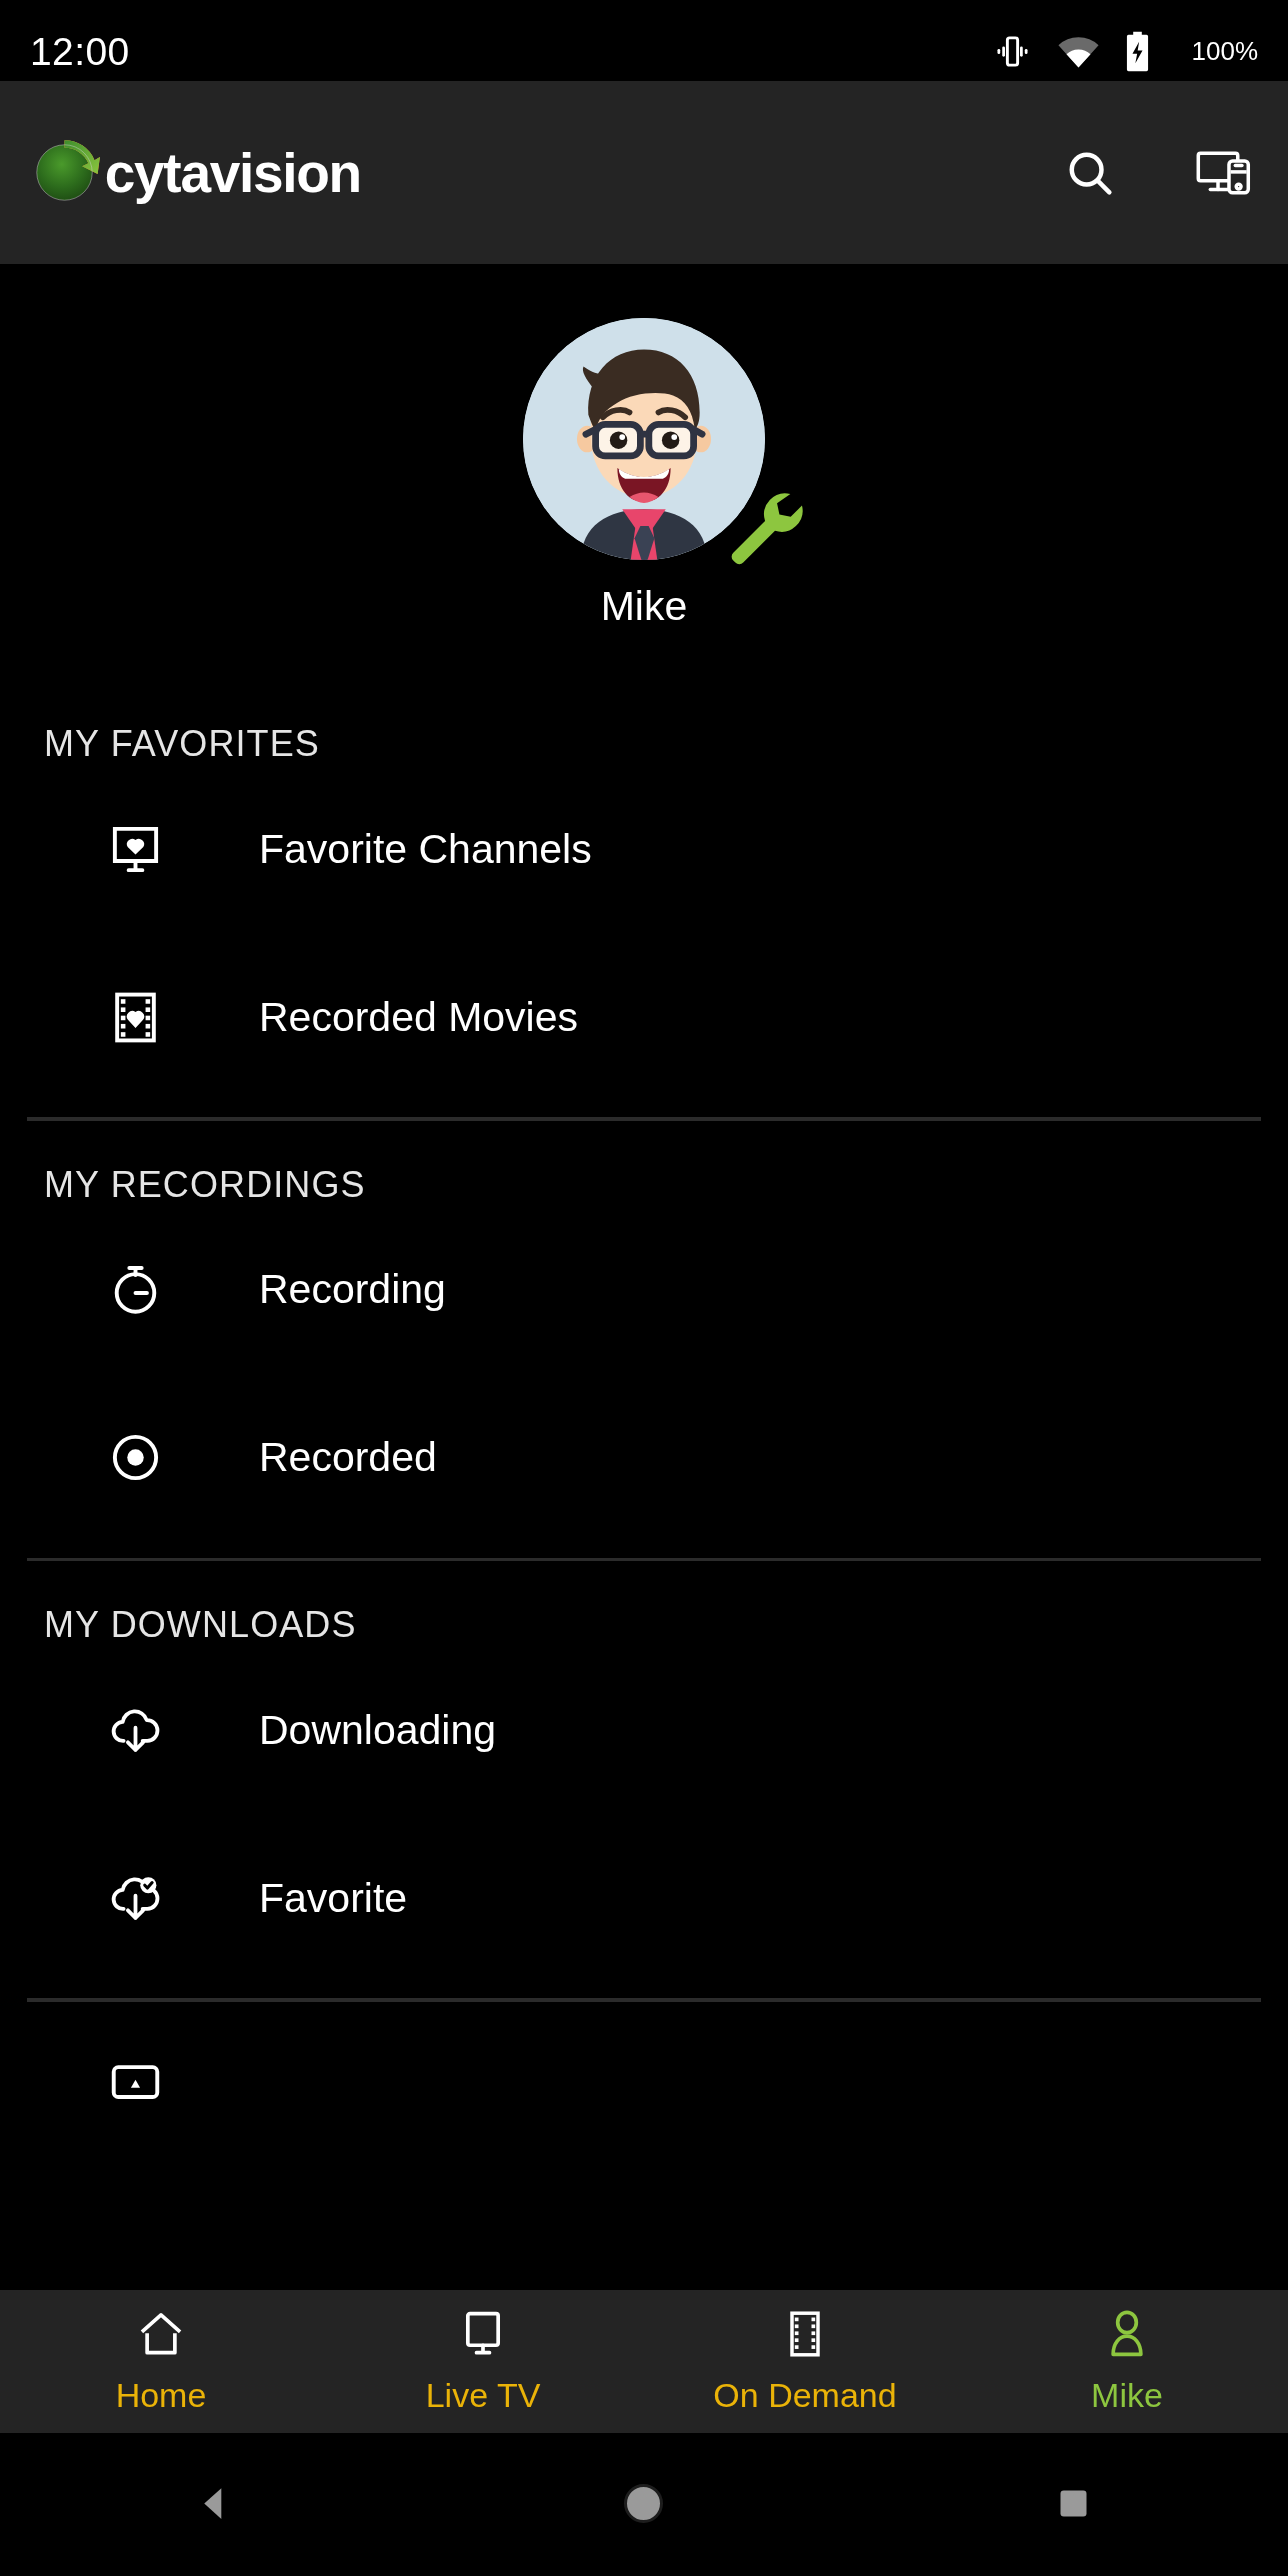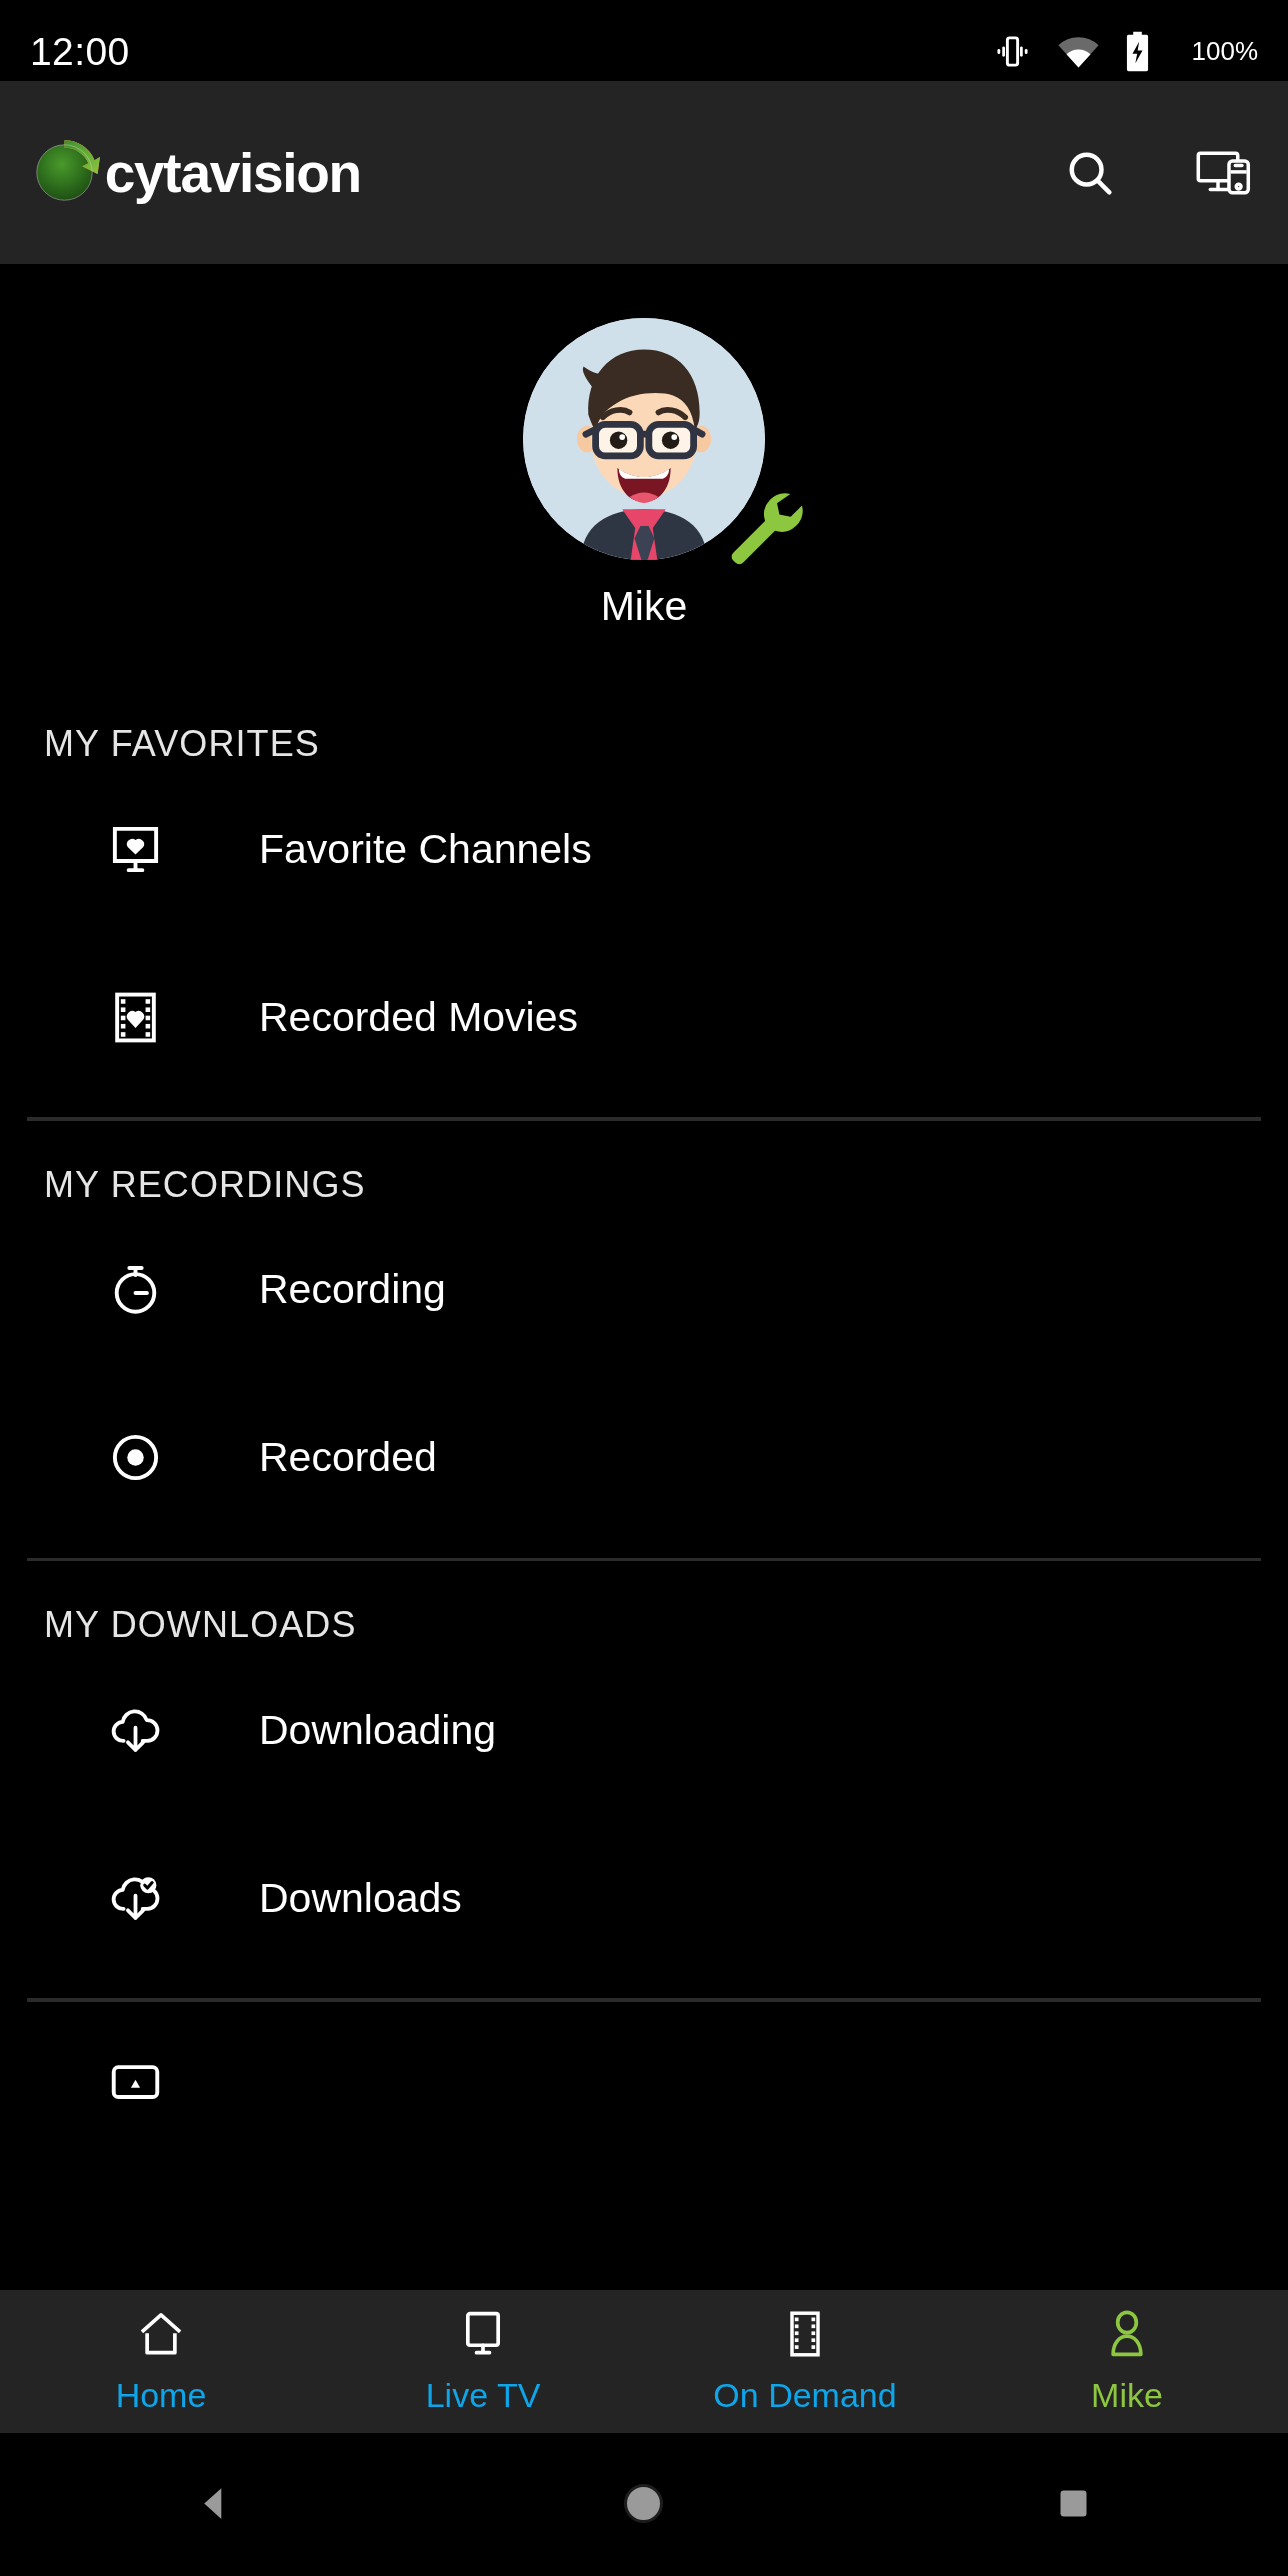--- a/index.html
+++ b/index.html
@@ -58,21 +58,21 @@
   .menu-label { font-size:41px; color:#fff; margin-left:89px; }
   .divider { height:3.6px; background:#2b2b2b; margin:16px 27px 0 27px; }
 
   
   .bottomnav {
     position:absolute; left:0; bottom:143px; width:1288px; height:143px;
     background:#242424; display:flex;
   }
   .nav-item {
     flex:1; display:flex; flex-direction:column; align-items:center;
-    justify-content:center; gap:12.5px; color:#0ea5e9;
+    justify-content:center; gap:12.5px; color:#eab308;
   }
   .nav-item.active { color:#8dc63f; }
   .nav-label { font-size:34px; }
 
   
   .androidnav {
     position:absolute; left:0; bottom:0; width:1288px; height:143px;
     background:#000; display:flex; align-items:center;
   }
   .android-btn { flex:1; display:flex; align-items:center; justify-content:center; }
@@ -282,21 +282,21 @@
 
     <div class="menu-item">
       <span class="menu-icon">
         <svg width="57" height="57" viewBox="0 0 24 24" fill="none" stroke="#fff" stroke-width="1.6" stroke-linecap="round" stroke-linejoin="round">
           <path d="M7 16.4a4 4 0 0 1-.4-8A5.2 5.2 0 0 1 16.7 7.6 3.9 3.9 0 0 1 17 16.4h-2"></path>
           <path d="M12 10.8v9.4M8.8 17l3.2 3.2 3.2-3.2"></path>
           <circle cx="17.4" cy="6.4" r="3.4" fill="#fff" stroke="none"></circle>
           <path d="m15.9 6.4 1.1 1.2 2-2.3" stroke="#000" stroke-width="1.3"></path>
         </svg>
       </span>
-      <span class="menu-label">Downloads</span>
+      <span class="menu-label">Favorite</span>
     </div>
 
     <div class="divider"></div>
 
     <div class="menu-item">
       <span class="menu-icon">
         <svg width="55" height="55" viewBox="0 0 24 24" fill="none" stroke="#fff" stroke-width="1.7" stroke-linejoin="round">
           <rect x="2.5" y="4" width="19" height="13" rx="2"></rect>
           <path d="M12 9.5 10 13h4Z" fill="#fff" stroke="none"></path>
         </svg>

